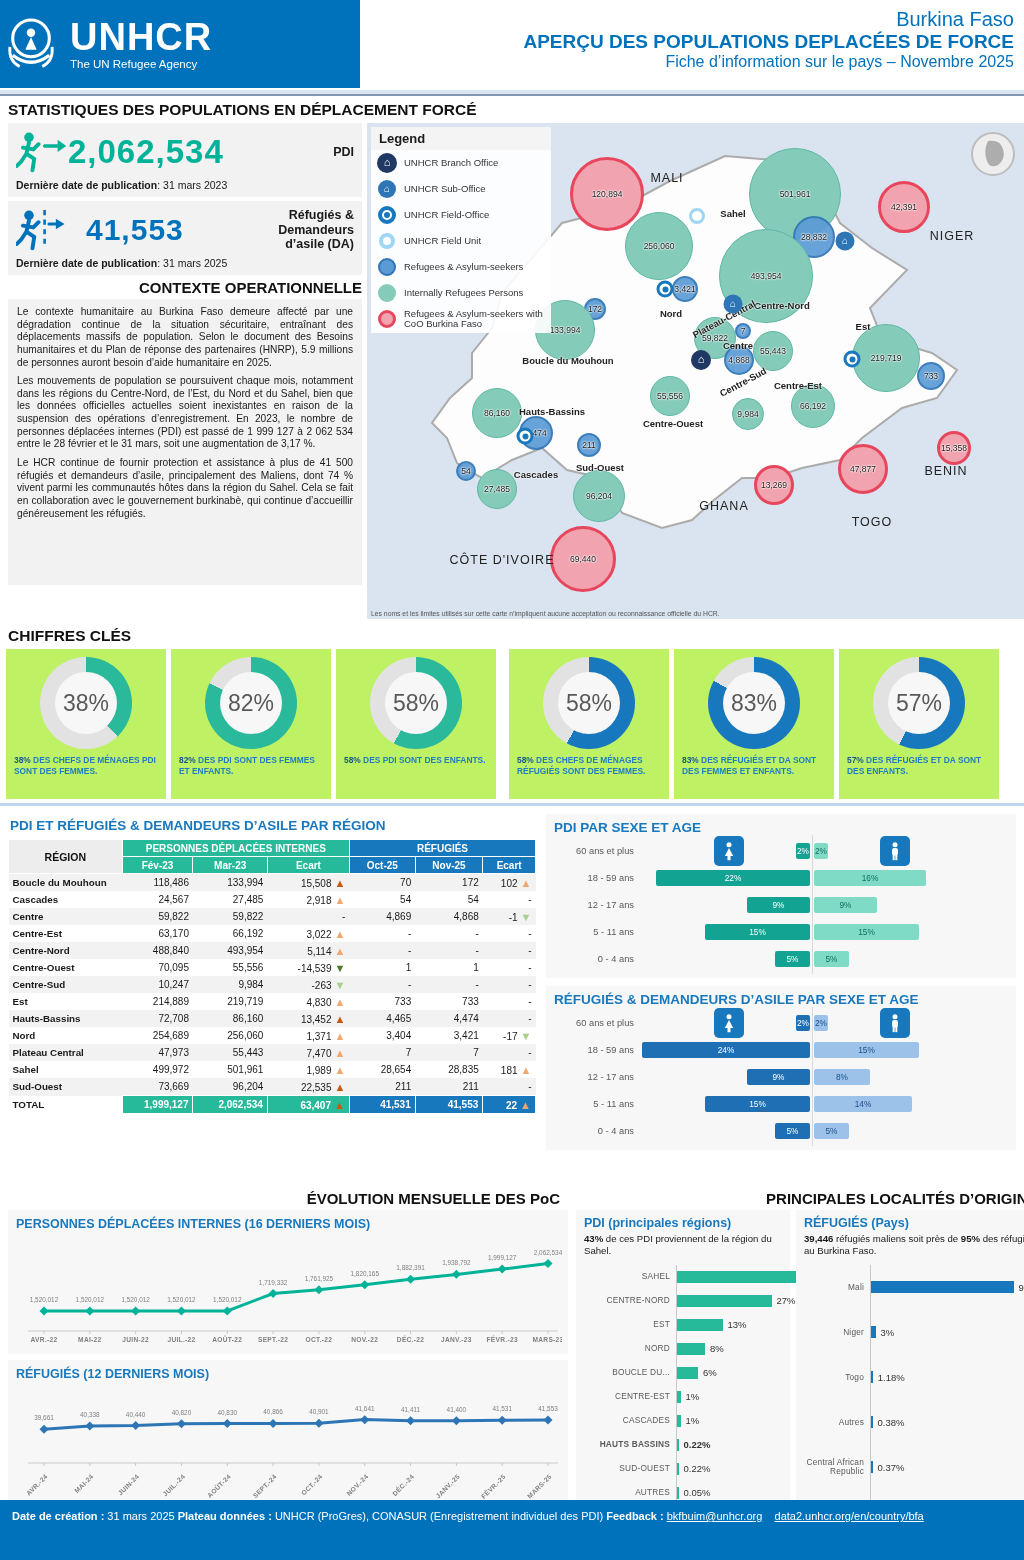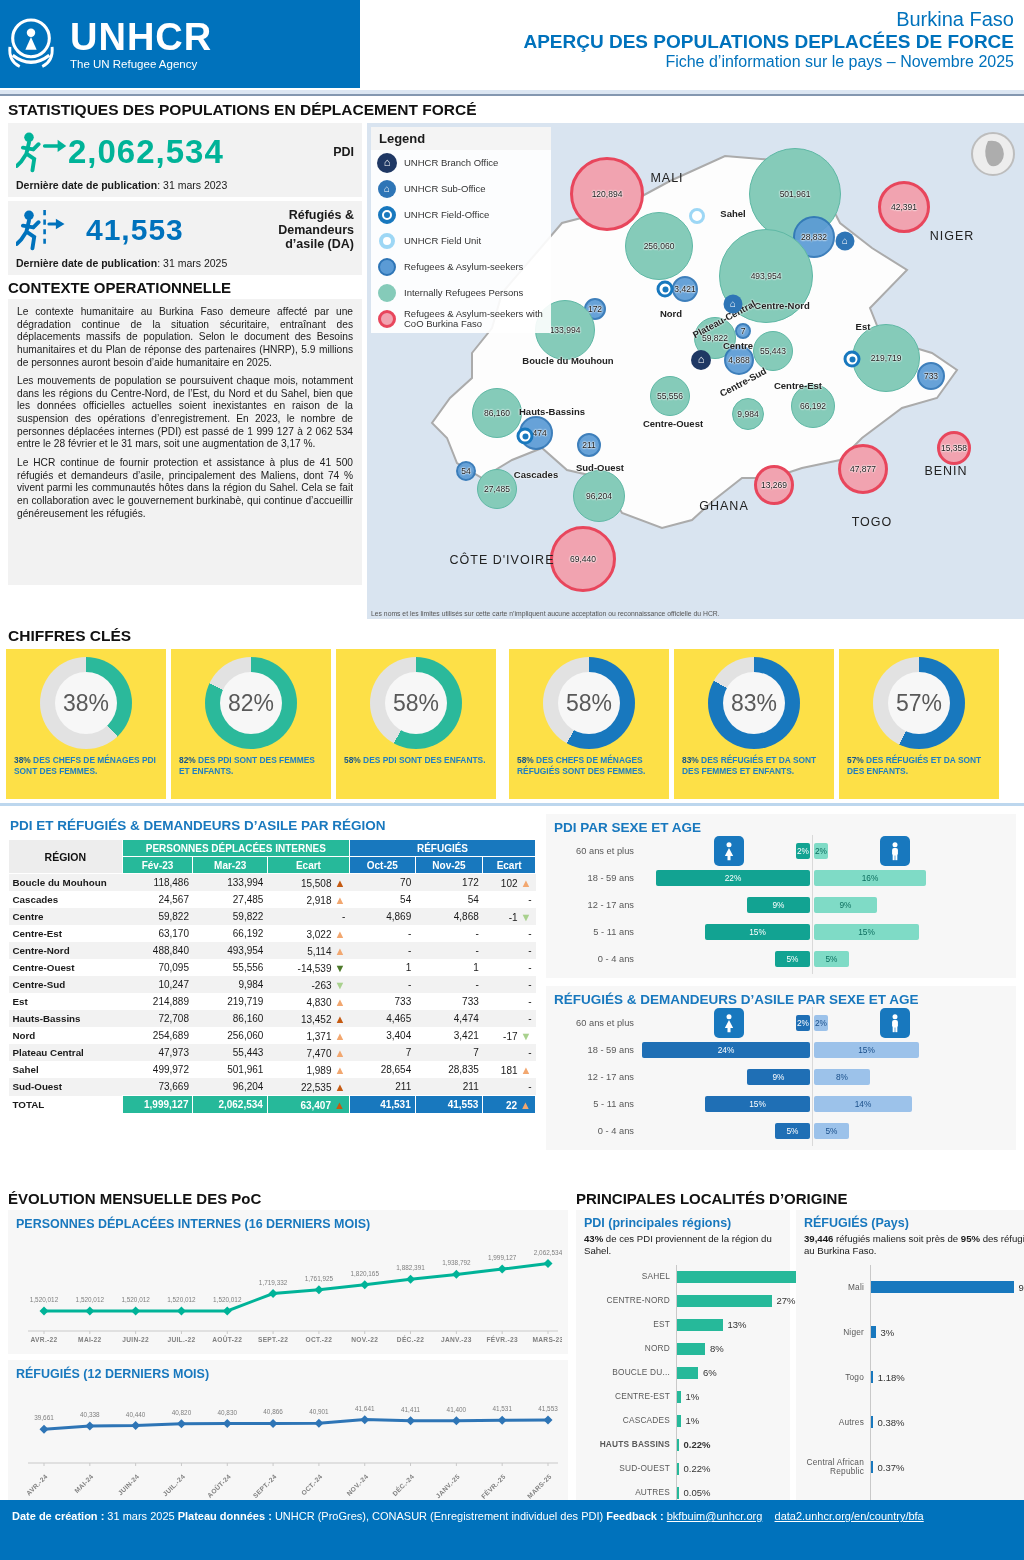--- a/index.html
+++ b/index.html
@@ -12,21 +12,21 @@
   .logo-emblem{width:58px;height:62px;margin-right:10px;}
   .logo-txt .nm{color:#fff;font-weight:bold;font-size:38px;letter-spacing:1px;line-height:1;}
   .logo-txt .sub{color:#fff;font-size:11.5px;margin-top:2px;}
   .hdr-right{flex:1;text-align:right;padding:8px 10px 0 0;color:#0072BC;}
   .hdr-right .l1{font-size:20px;}
   .hdr-right .l2{font-size:19px;font-weight:bold;}
   .hdr-right .l3{font-size:16px;}
   .hdr-sep{height:4px;background:#DCE6F2;border-bottom:2px solid #8497B0;margin-top:2px;}
 
   .h1{font-size:15.5px;font-weight:bold;margin:5px 8px 4px 8px;color:#111;}
-  .h2{font-size:15px;font-weight:bold;margin:6px 8px 3px 8px;color:#111;}
+  .h2{font-size:15px;font-weight:bold;margin:6px 8px 3px 8px;color:#111;text-align:right;}
 
   
   .top{display:flex;padding:0 0 0 8px;height:496px;}
   .left-col{width:354px;margin-right:5px;}
   .stat-card{background:#F2F2F2;padding:6px 8px;margin-bottom:4px;position:relative;}
   .stat-row{display:flex;align-items:center;}
   .stat-icon{width:52px;height:46px;flex:none;}
   .stat-num-g{font-size:33px;font-weight:bold;color:#00B398;letter-spacing:1px;}
   .stat-num-b{font-size:30px;font-weight:bold;color:#0072BC;letter-spacing:1px;margin-left:18px;}
   .stat-lab{margin-left:auto;font-size:12.5px;font-weight:bold;text-align:right;line-height:1.15;}
@@ -57,21 +57,21 @@
   .off.field{width:17px;height:17px;border:3.5px solid #1878BE;background:#fff;}
   .off.field::after{content:"";position:absolute;inset:2.5px;background:#1878BE;border-radius:50%;}
   .off.unit{width:16px;height:16px;border:3.5px solid #9DD7F5;background:#fff;}
   .globe{position:absolute;right:8px;top:8px;z-index:5;}
   .map-note{position:absolute;left:4px;right:4px;bottom:2px;font-size:6.8px;color:#555;z-index:5;}
 
   .sep{height:3px;background:#BDD7EE;margin:4px 0;}
 
   
   .donut-row{display:flex;padding:0 6px;gap:5px;}
-  .donut-card{background:#fde047;width:160px;height:150px;box-sizing:border-box;padding:6px 8px;}
+  .donut-card{background:#bef264;width:160px;height:150px;box-sizing:border-box;padding:6px 8px;}
   .donut-card.gap{margin-left:8px;}
   .donut{width:92px;height:92px;border-radius:50%;margin:2px auto 6px auto;position:relative;}
   .donut .hole{position:absolute;inset:15px;background:#F7F7F7;border-radius:50%;display:flex;align-items:center;justify-content:center;font-size:23px;color:#595959;}
   .donut-cap{font-size:8.4px;font-weight:bold;color:#1f7ec2;line-height:1.25;}
   .donut-cap b{color:#17568a;}
 
   
   .mid{display:flex;padding:4px 8px 0 8px;gap:10px;height:374px;box-sizing:border-box;}
   .tbl-panel{width:528px;}
   .panel-title{font-size:13.5px;font-weight:bold;color:#1878BE;margin:4px 0 6px 2px;}

